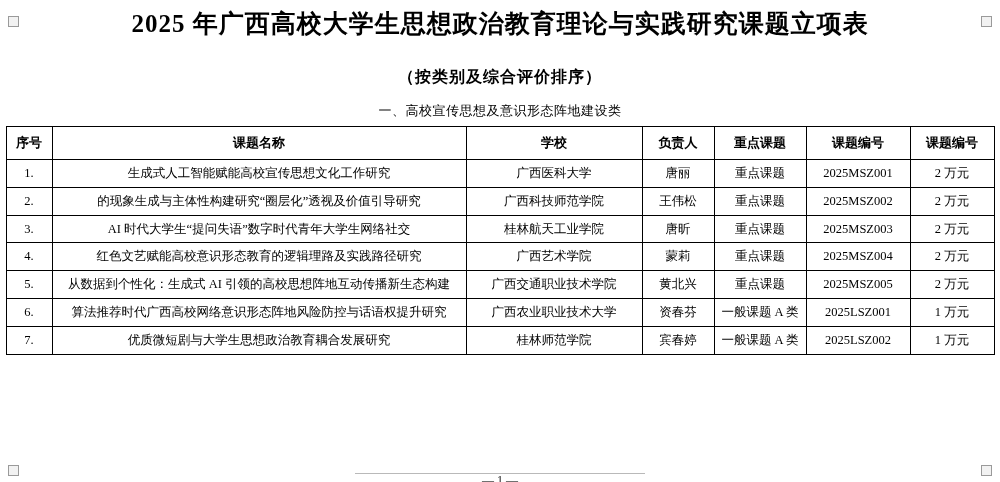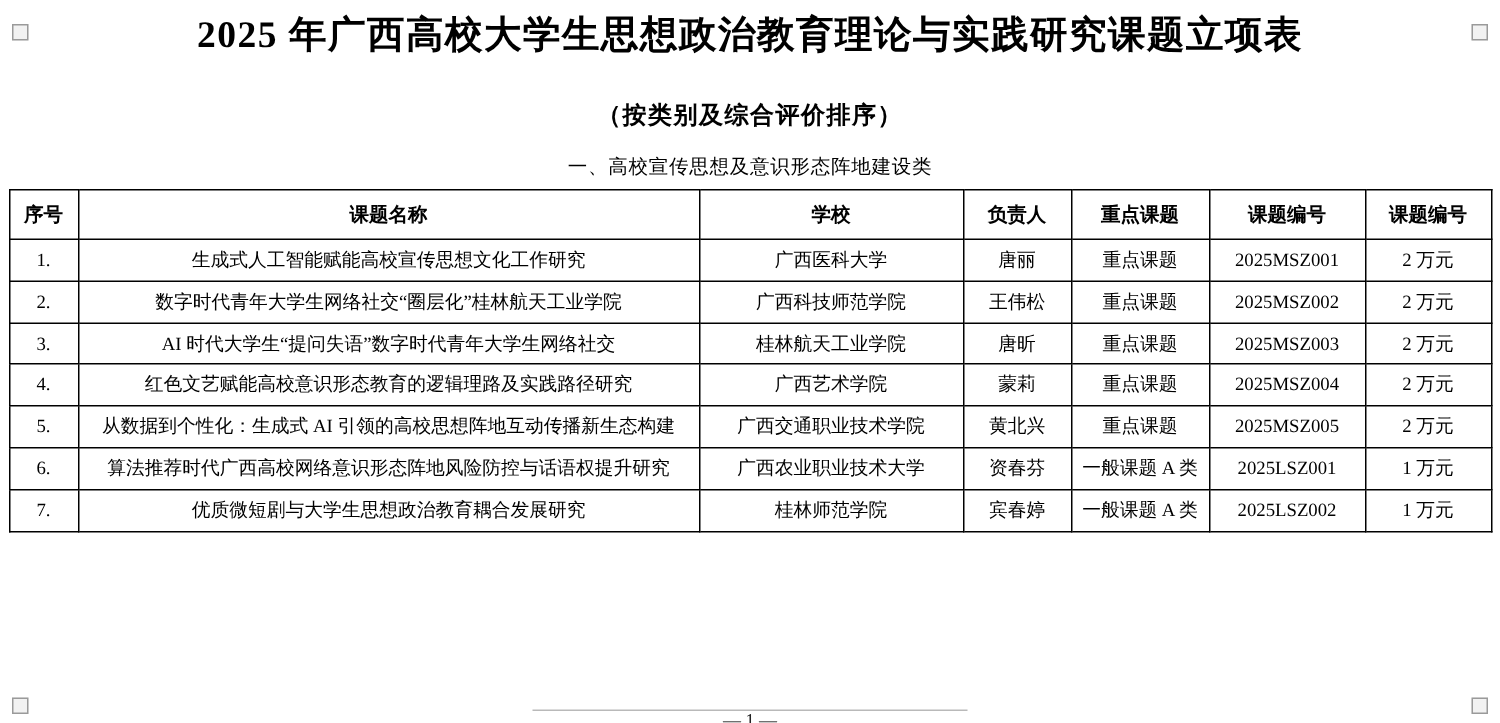--- a/index.html
+++ b/index.html
@@ -150,21 +150,21 @@
         <td>1.</td>
         <td class="cell-name">生成式人工智能赋能高校宣传思想文化工作研究</td>
         <td>广西医科大学</td>
         <td>唐丽</td>
         <td>重点课题</td>
         <td>2025MSZ001</td>
         <td>2 万元</td>
       </tr>
       <tr>
         <td>2.</td>
-        <td class="cell-name">数字时代青年大学生网络社交“圈层化”桂林航天工业学院</td>
+        <td class="cell-name">的现象生成与主体性构建研究“圈层化”透视及价值引导研究</td>
         <td>广西科技师范学院</td>
         <td>王伟松</td>
         <td>重点课题</td>
         <td>2025MSZ002</td>
         <td>2 万元</td>
       </tr>
       <tr>
         <td>3.</td>
         <td class="cell-name">AI 时代大学生“提问失语”数字时代青年大学生网络社交</td>
         <td>桂林航天工业学院</td>

